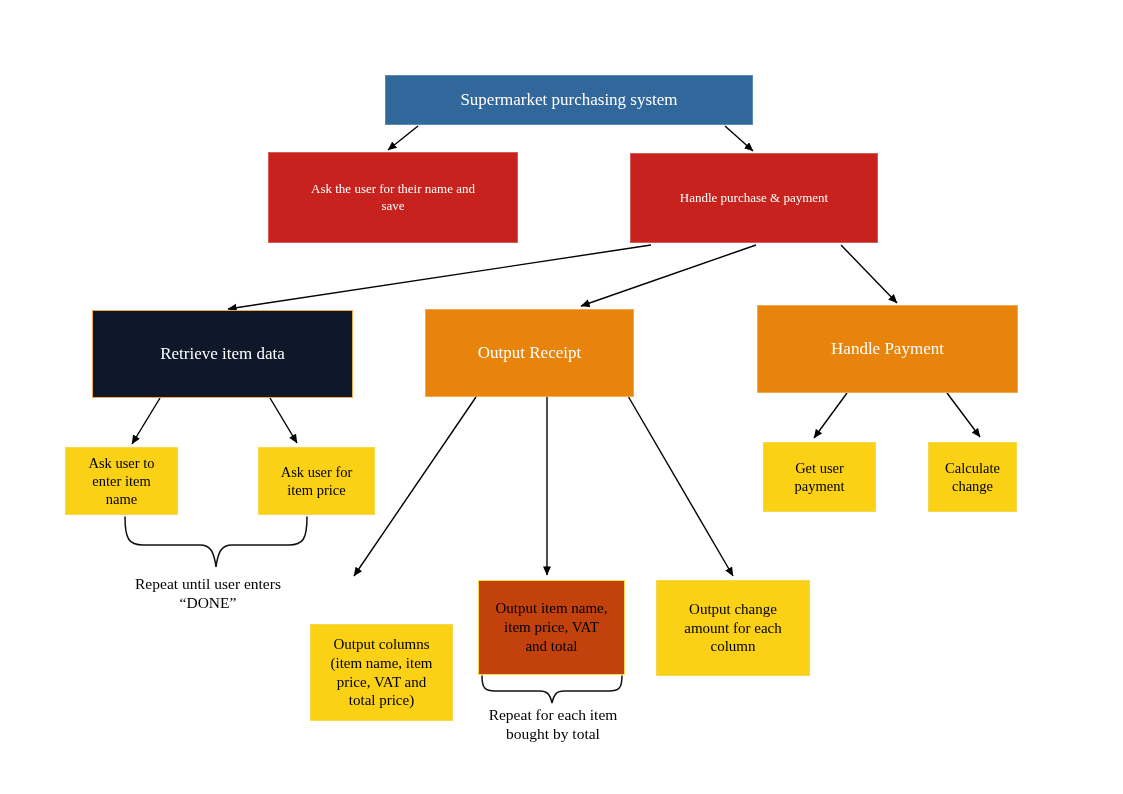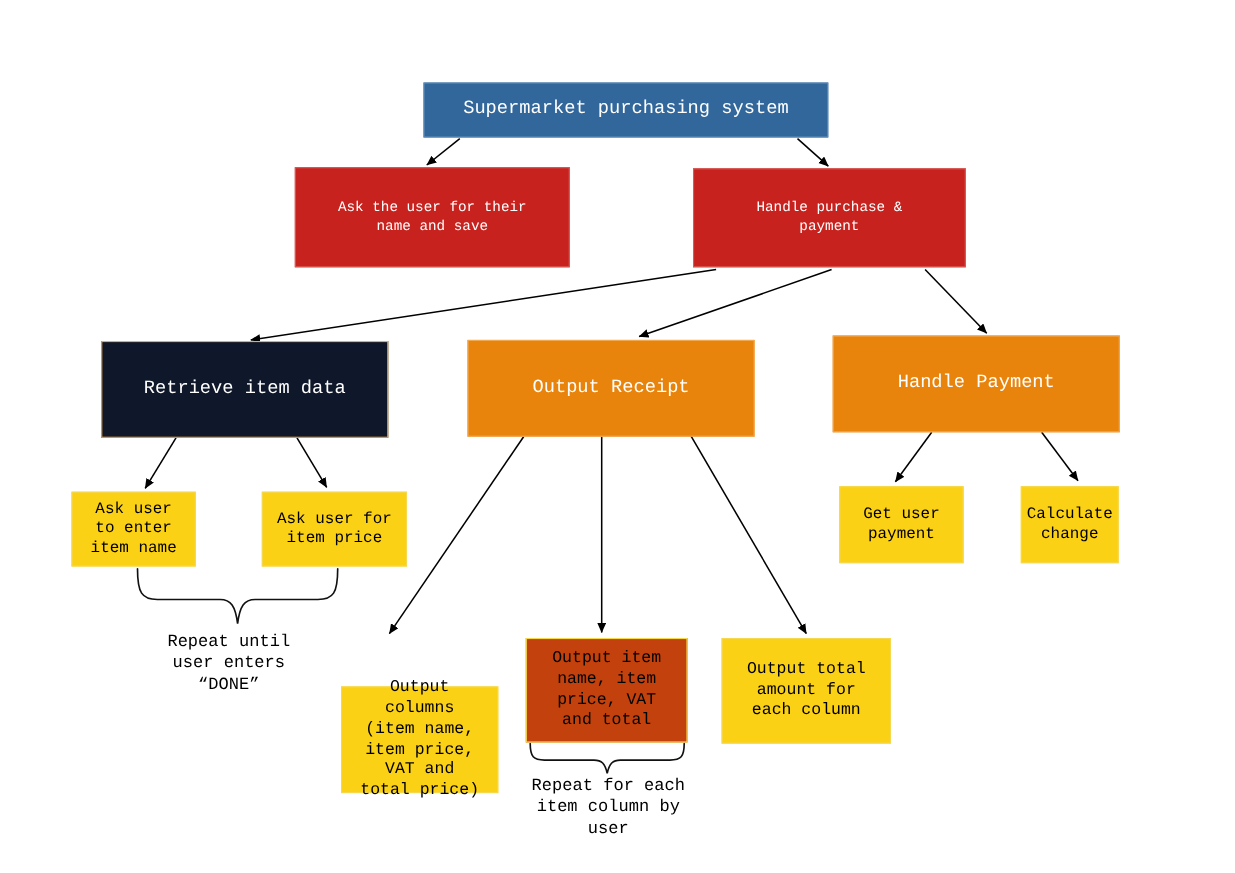--- a/index.html
+++ b/index.html
@@ -1,39 +1,39 @@
 <!DOCTYPE html>
 <html><head>
 <meta charset="utf-8">
 <style>
   html,body { margin:0; padding:0; background:#ffffff; }
   .stage {
     position:relative; width:1123px; height:794px; background:#ffffff;
-    font-family:Liberation Mono, monospace; overflow:hidden;
+    font-family:Liberation Serif, serif; overflow:hidden;
   }
   svg.connectors { position:absolute; left:0; top:0; width:1123px; height:794px; }
   .node {
     position:absolute; box-sizing:border-box;
     display:flex; align-items:center; justify-content:center;
     text-align:center; line-height:1.3;
   }
   .lvl1 { color:#fff; font-size:17px; border:1px solid #5E8CB8; }
   .lvl2 { color:#fff; font-size:13px; border:1px solid #D75A55; }
   .lvl3 { color:#fff; font-size:17px; border:1px solid #F2A84F; }
   .lvl4 { color:#000; font-size:14.5px; line-height:1.25; border:1px solid #F5D84D; }
   .lvl4.wide { font-size:15px; }
 
   #n-root            { left:385px; top:75px;  width:368px; height:50px; }
   #n-ask-name        { left:268px; top:152px; width:250px; height:91px; padding:0 29px; }
   #n-handle-purchase { left:630px; top:153px; width:248px; height:90px; padding:16px 29px; }
   #n-retrieve        { left:92px;  top:310px; width:261px; height:88px; }
-  #n-receipt         { left:425px; top:309px; width:261px; height:88px; }
+  #n-receipt         { left:425px; top:309px; width:209px; height:88px; }
   #n-payment         { left:757px; top:305px; width:261px; height:88px; }
   #n-ask-item-name   { left:65px;  top:447px; width:113px; height:68px; padding:0 10px; }
-  #n-ask-item-price  { left:238px; top:447px; width:132px; height:68px; padding:0 12px; }
+  #n-ask-item-price  { left:258px; top:447px; width:117px; height:68px; padding:0 12px; }
   #n-out-columns     { left:310px; top:580px; width:143px; height:97px; padding:0 12px; }
   #n-out-item        { left:478px; top:580px; width:147px; height:95px; padding:0 14px; }
   #n-out-final       { left:656px; top:580px; width:154px; height:96px; padding:0 18px; }
   #n-get-payment     { left:763px; top:442px; width:113px; height:70px; padding:0 19px; }
   #n-calc-change     { left:928px; top:442px; width:89px; height:70px; padding:0 15px; }
 
   .annotation {
     position:absolute; transform:translateX(-50%);
     text-align:center; color:#000; font-size:15.5px; line-height:1.25;
   }
@@ -84,23 +84,23 @@
   <div class="node lvl3" id="n-payment" style="background-color: rgb(232, 131, 12);">Handle Payment</div>
 
   <div class="node lvl4" id="n-ask-item-name" style="background-color: rgb(251, 209, 22);">Ask user to enter item name</div>
 
   <div class="node lvl4" id="n-ask-item-price" style="background-color: rgb(251, 209, 22);">Ask user for item price</div>
 
   <div class="node lvl4 wide" id="n-out-columns" style="background-color: rgb(251, 209, 22); margin-top: 44px;">Output columns (item name, item price, VAT and total price)</div>
 
   <div class="node lvl4 wide" id="n-out-item" style="background-color: #c2410c;">Output item name, item price, VAT and total</div>
 
-  <div class="node lvl4 wide" id="n-out-final" style="background-color: rgb(251, 209, 22);">Output total amount for each column</div>
+  <div class="node lvl4 wide" id="n-out-final" style="background-color: rgb(251, 209, 22);">Output change amount for each column</div>
 
   <div class="node lvl4" id="n-get-payment" style="background-color: rgb(251, 209, 22);">Get user payment</div>
 
   <div class="node lvl4" id="n-calc-change" style="background-color: rgb(251, 209, 22);">Calculate change</div>
 
   <div class="annotation" id="ann-repeat-done">Repeat until user enters “DONE”</div>
 
-  <div class="annotation" id="ann-repeat-items">Repeat for each item column by user</div>
+  <div class="annotation" id="ann-repeat-items">Repeat for each item bought by total</div>
 
 </div>
 
 </body></html>

